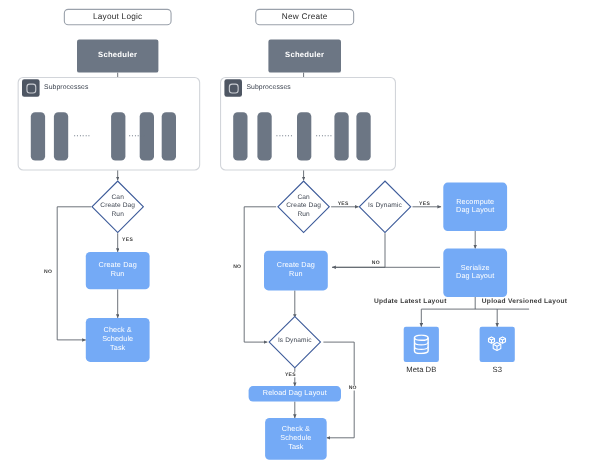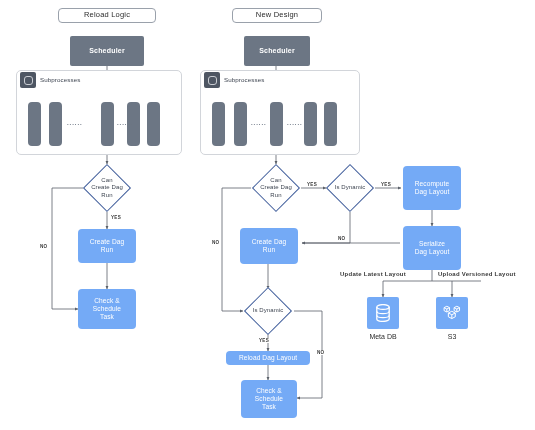--- a/index.html
+++ b/index.html
@@ -148,21 +148,21 @@
 
       <path d="M294,311 L322,311 L322,398 L297,398" marker-end="url(#ah)"></path>
 
       <path d="M432,270 L432,281"></path>
       <path d="M383,281 L481,281"></path>
       <path d="M383,281 L383,297" marker-end="url(#ah)"></path>
       <path d="M452,281 L452,297" marker-end="url(#ah)"></path>
     </g>
   </svg>
 
-  <div class="node pill" style="left:58px;top:8px;width:98px;height:15px;">Reload Logic</div>
+  <div class="node pill" style="left:58px;top:8px;width:98px;height:15px;">Layout Logic</div>
 
   <div class="node scheduler" style="left:70px;top:36px;width:74px;height:30px;">Scheduler</div>
 
   <div class="subproc-box" style="position:absolute;left:16px;top:70px;width:164px;height:83px;"></div>
   <div class="subproc-icon" style="left:20px;top:72px;width:16px;height:16px;">
       <i></i>
     </div>
   <div class="subproc-label" style="left:40px;top:76px;">Subprocesses</div>
 
   <div class="worker" style="left:28px;top:102px;width:13px;height:44px;"></div>
@@ -185,21 +185,21 @@
 Run</div>
 
   <div class="node proc" style="left:78px;top:289px;width:58px;height:40px;
        white-space:pre-line;">Check &amp;
 Schedule
 Task</div>
 
   <div class="elabel" style="left:110px;top:215px;">YES</div>
   <div class="elabel" style="left:39px;top:244px;">NO</div>
 
-  <div class="node pill" style="left:232px;top:8px;width:90px;height:15px;">New Design</div>
+  <div class="node pill" style="left:232px;top:8px;width:90px;height:15px;">New Create</div>
 
   <div class="node scheduler" style="left:244px;top:36px;width:66px;height:30px;">Scheduler</div>
 
   <div class="subproc-box" style="position:absolute;left:200px;top:70px;width:158px;height:83px;"></div>
   <div class="subproc-icon" style="left:204px;top:72px;width:16px;height:16px;">
       <i></i>
     </div>
   <div class="subproc-label" style="left:224px;top:76px;">Subprocesses</div>
 
   <div class="worker" style="left:212px;top:102px;width:13px;height:44px;"></div>

